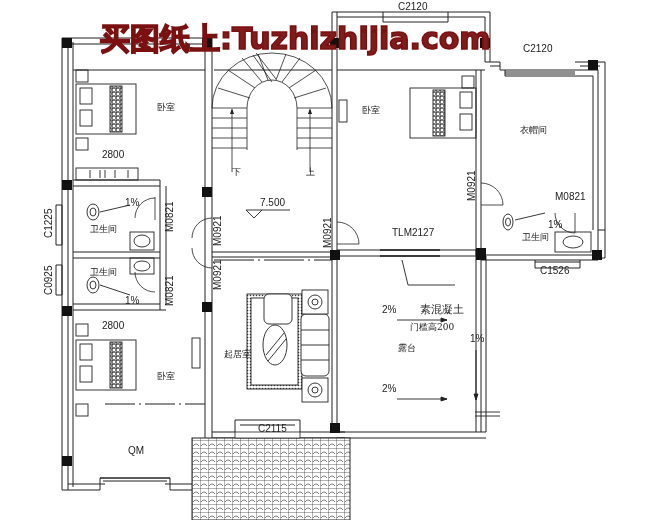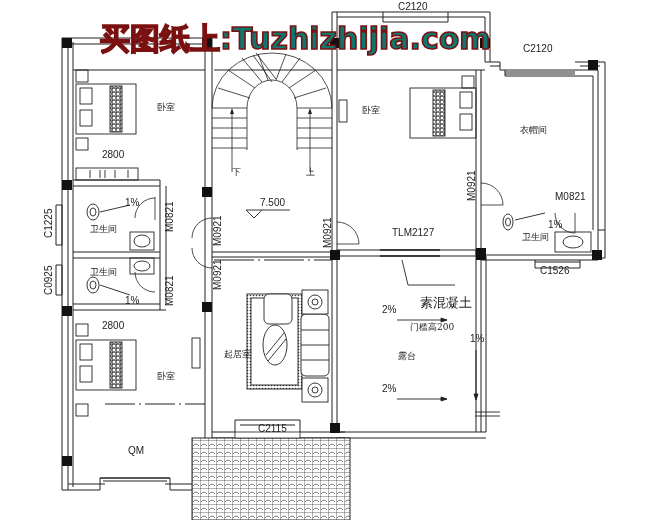--- a/index.html
+++ b/index.html
@@ -1,21 +1,21 @@
 <!DOCTYPE html>
 <html><head>
 <meta charset="utf-8">
 <style>
   html, body { margin: 0; padding: 0; background: #ffffff; }
   body { width: 650px; height: 520px; position: relative; overflow: hidden; font-family: "DejaVu Sans", sans-serif; }
   svg { position: absolute; left: 0; top: 0; }
   .lbl { position: absolute; font-family: "Liberation Sans", sans-serif; font-size: 10px; color: #222; white-space: nowrap; line-height: 1; }
   .cn { font-family: "DejaVu Serif", serif; font-size: 9px; color: #222; text-align: center; }
   .vert { transform-origin: left top; transform: rotate(-90deg); }
-  .wm { position: absolute; left: 100px; top: 24px; font-family: "DejaVu Sans", sans-serif; font-weight: bold; font-size: 30px; letter-spacing: 0px; color: #0f766e;
+  .wm { position: absolute; left: 100px; top: 24px; font-family: "DejaVu Sans", sans-serif; font-weight: bold; font-size: 30px; letter-spacing: 0px; color: #7f1d1d;
         -webkit-text-stroke: 1.6px #7a1010; text-shadow: 0 0 0 #7a1010; white-space: nowrap; line-height: 1; }
 </style>
 </head>
 <body>
 
 <svg width="650" height="520" viewBox="0 0 650 520" xmlns="http://www.w3.org/2000/svg">
   <defs>
     <pattern id="tiles" width="8" height="8" patternUnits="userSpaceOnUse">
       <rect width="8" height="8" fill="#fff"></rect>
       <path d="M0 8 L0 0 L8 0" fill="none" stroke="#222" stroke-width="0.7"></path>
@@ -221,21 +221,21 @@
 <div class="wm">买图纸上:Tuzhizhijia.com</div>
 
 <div class="lbl cn" style="left:157px;top:103px;">卧室</div>
 <div class="lbl cn" style="left:362px;top:106px;">卧室</div>
 <div class="lbl cn" style="left:520px;top:126px;">衣帽间</div>
 <div class="lbl cn" style="left:90px;top:225px;">卫生间</div>
 <div class="lbl cn" style="left:90px;top:268px;">卫生间</div>
 <div class="lbl cn" style="left:522px;top:233px;">卫生间</div>
 <div class="lbl cn" style="left:157px;top:372px;">卧室</div>
 <div class="lbl cn" style="left:224px;top:350px;">起居室</div>
-<div class="lbl cn" style="left:398px;top:344px;margin-top:8px;">露台</div>
+<div class="lbl cn" style="left:398px;top:344px;">露台</div>
 
 <div class="lbl" style="left:398px;top:2px;">C2120</div>
 <div class="lbl" style="left:523px;top:44px;">C2120</div>
 <div class="lbl vert" style="left:44px;top:238px;">C1225</div>
 <div class="lbl vert" style="left:44px;top:295px;">C0925</div>
 <div class="lbl" style="left:540px;top:266px;">C1526</div>
 <div class="lbl" style="left:258px;top:424px;">C2115</div>
 <div class="lbl" style="left:128px;top:446px;">QM</div>
 
 <div class="lbl" style="left:102px;top:150px;">2800</div>
@@ -247,20 +247,20 @@
 <div class="lbl vert" style="left:213px;top:246px;">M0921</div>
 <div class="lbl vert" style="left:213px;top:290px;">M0921</div>
 <div class="lbl vert" style="left:323px;top:248px;">M0921</div>
 <div class="lbl vert" style="left:467px;top:201px;">M0921</div>
 <div class="lbl" style="left:392px;top:228px;">TLM2127</div>
 
 <div class="lbl" style="left:260px;top:198px;">7.500</div>
 <div class="lbl cn" style="left:232px;top:168px;">下</div>
 <div class="lbl cn" style="left:306px;top:168px;">上</div>
 <div class="lbl cn" style="left:410px;top:275px;margin-top:48px;">门槛高200</div>
-<div class="lbl cn" style="left:420px;top:296px;font-size:13px;">素混凝土</div>
+<div class="lbl cn" style="left:420px;top:304px;font-size:11px;">素混凝土</div>
 
 <div class="lbl" style="left:125px;top:198px;">1%</div>
 <div class="lbl" style="left:125px;top:296px;">1%</div>
 <div class="lbl" style="left:548px;top:220px;">1%</div>
 <div class="lbl" style="left:382px;top:305px;">2%</div>
 <div class="lbl" style="left:382px;top:384px;">2%</div>
 <div class="lbl" style="left:470px;top:334px;">1%</div>
 
 </body></html>

